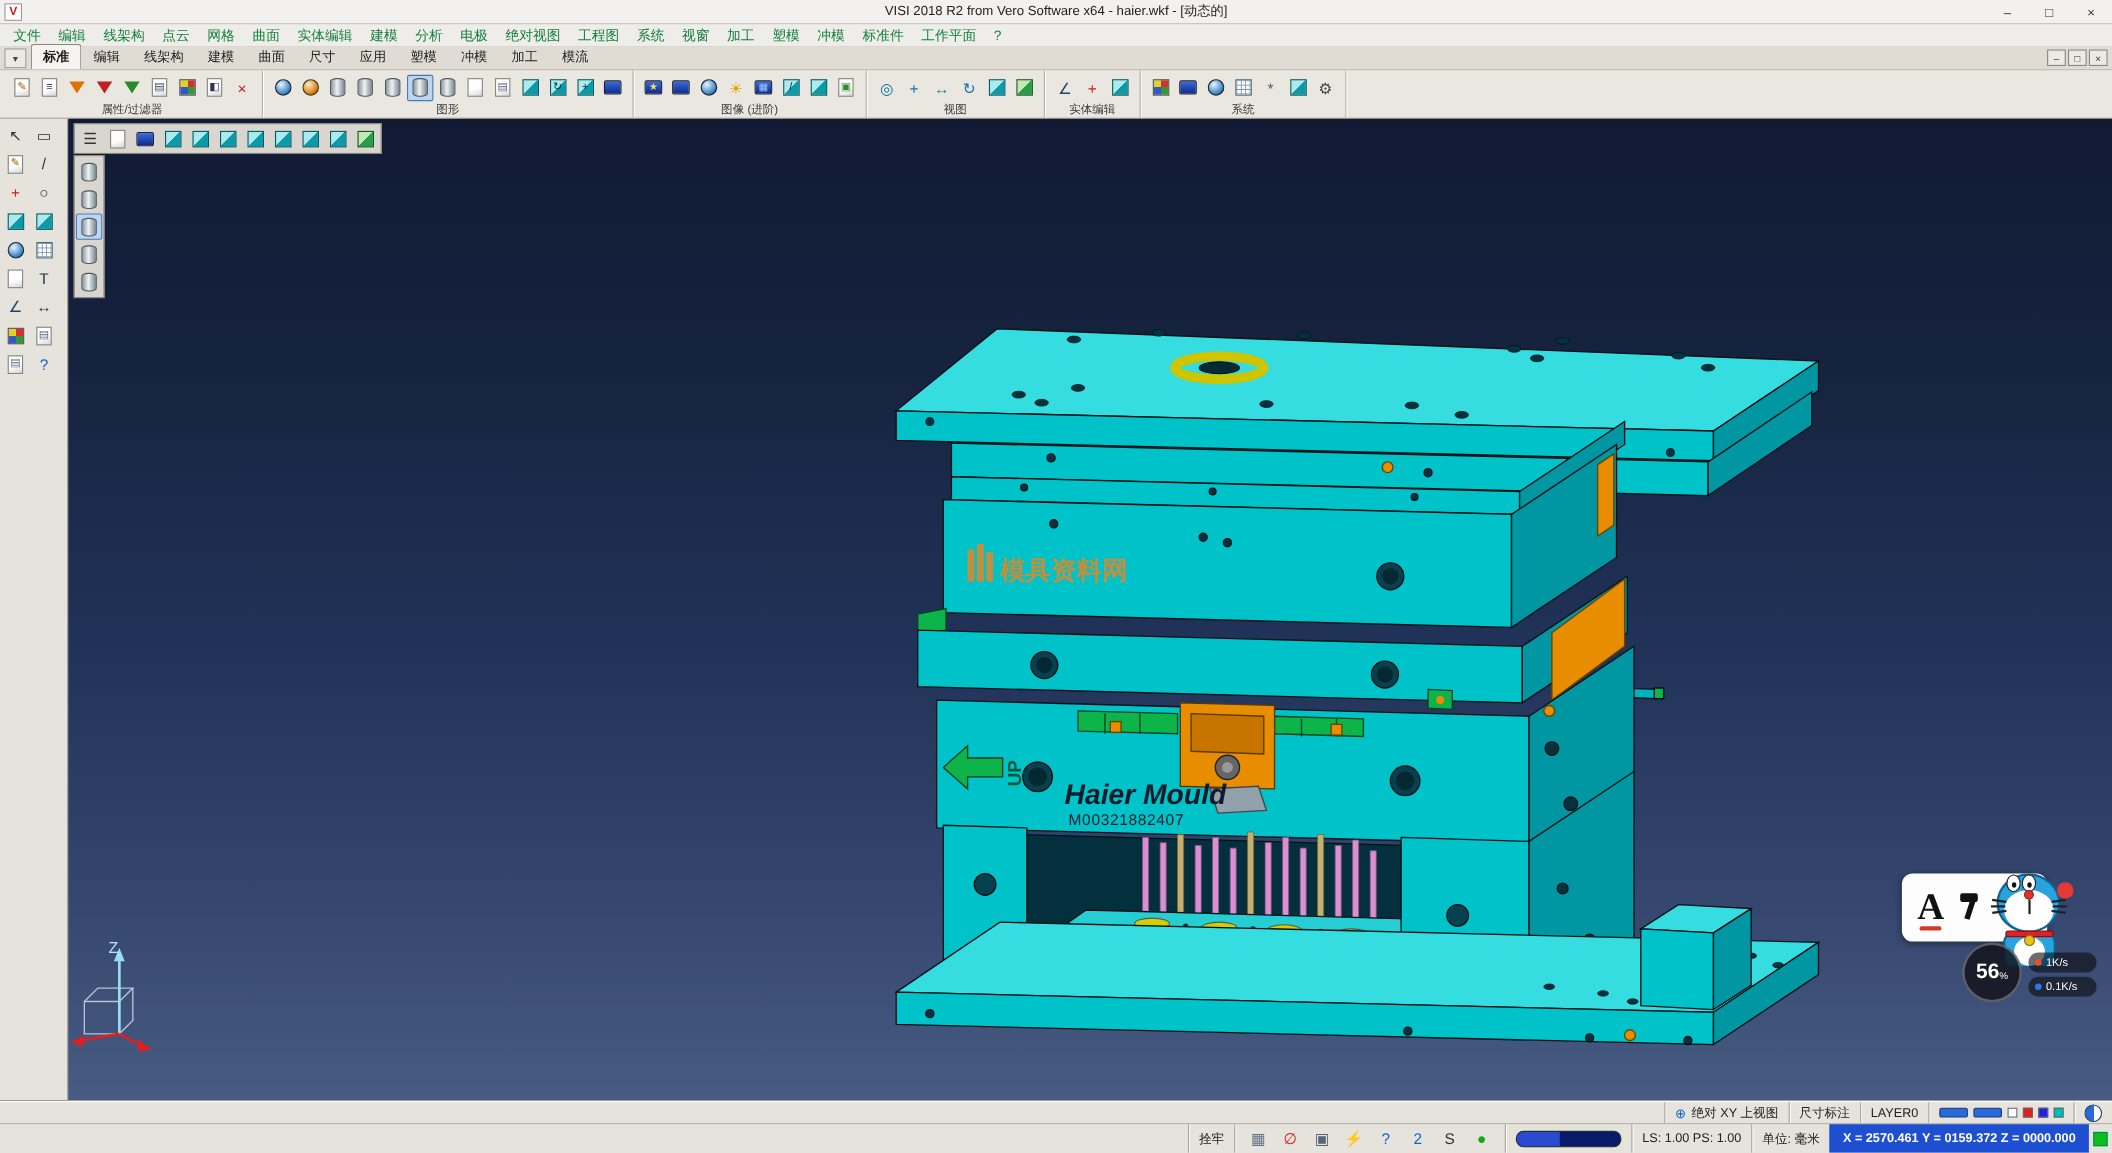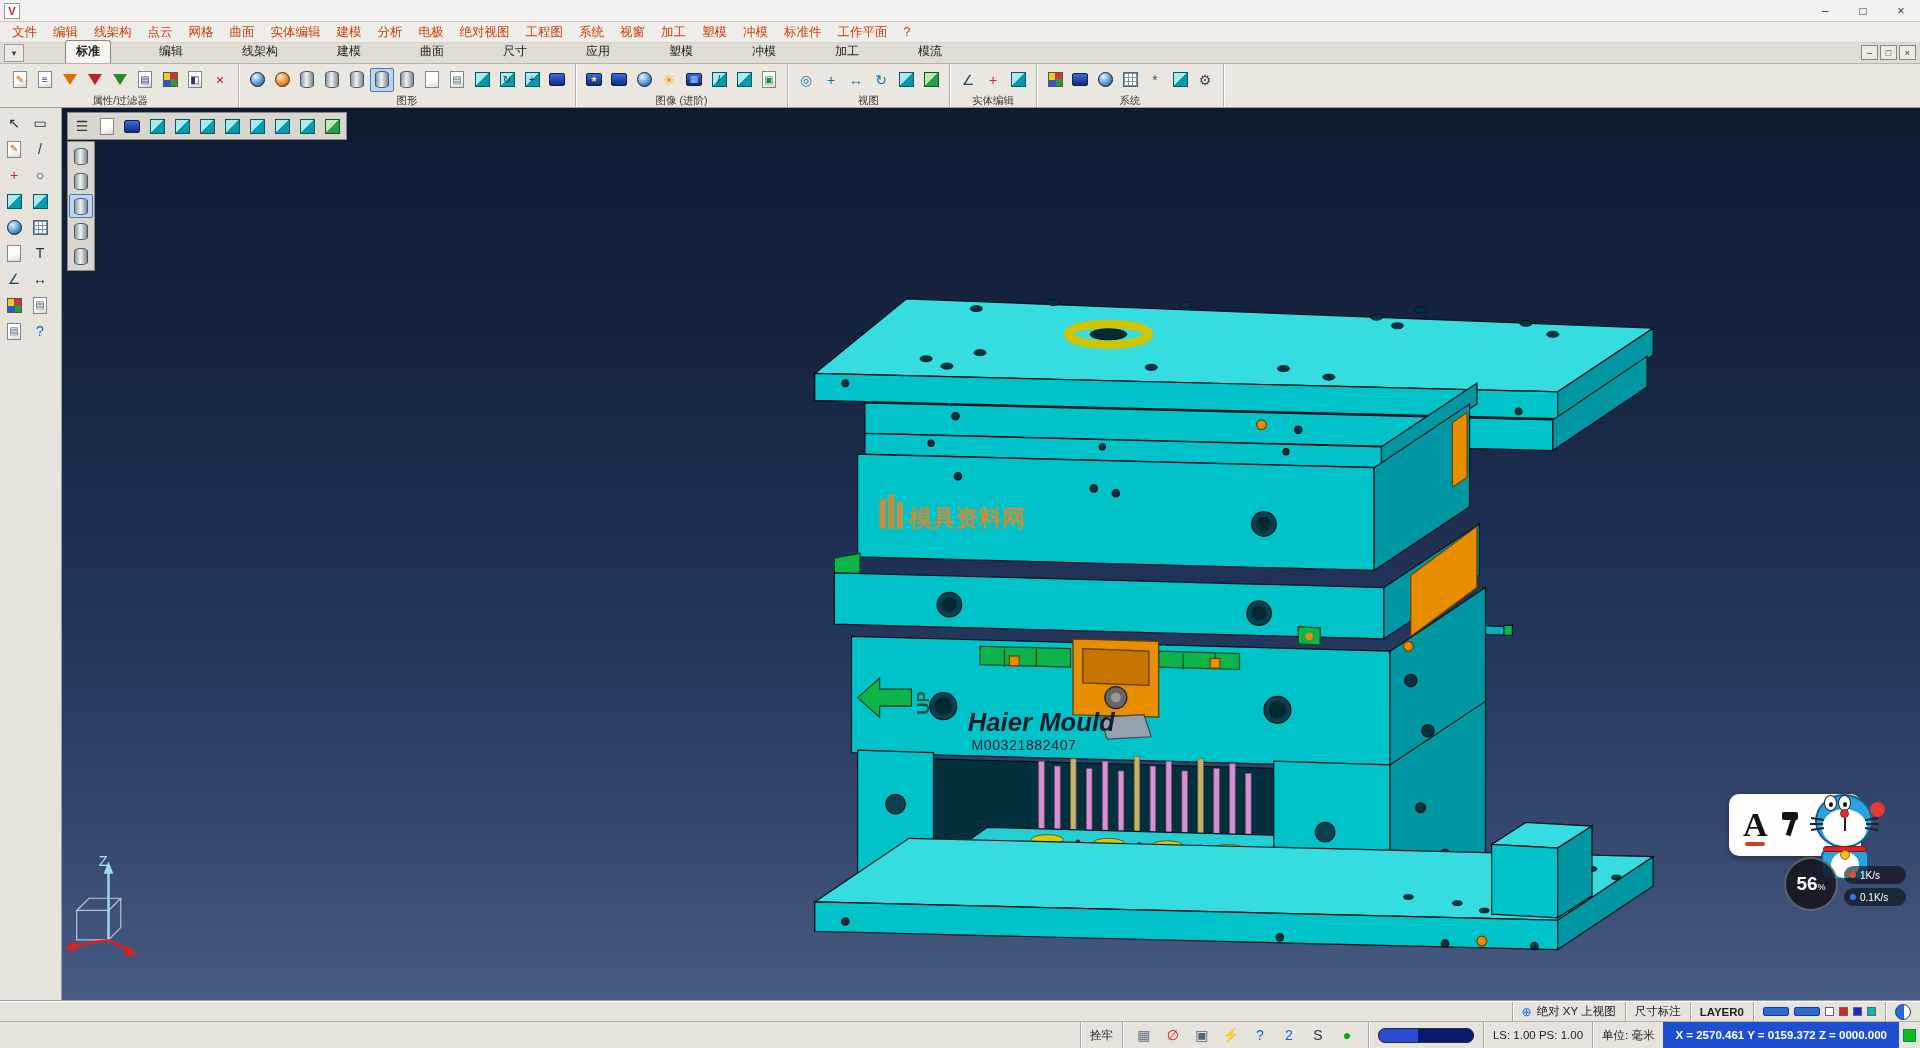--- a/index.html
+++ b/index.html
@@ -8,26 +8,26 @@
 
   
   .titlebar { height:22px; background:#f2f1ef; border-bottom:1px solid #c9c5bd; display:flex; align-items:center; position:relative; }
   .app-logo { width:16px; height:16px; margin-left:4px; background:#fff; border:1px solid #999; color:#c42222; font-weight:bold; font-size:11px; line-height:14px; text-align:center; }
   .title-text { position:absolute; left:0; right:0; text-align:center; font-size:12px; color:#222; }
   .win-controls { margin-left:auto; display:flex; height:100%; z-index:2; }
   .win-btn { width:38px; height:100%; display:flex; align-items:center; justify-content:center; font-size:12px; color:#333; cursor:default; }
 
   
   .menubar { height:21px; background:#efede9; border-bottom:1px solid #d5d2ca; display:flex; align-items:center; padding-left:4px; }
-  .menu-item { font-size:12.5px; color:#c2410c; padding:2px 8px; cursor:default; }
+  .menu-item { font-size:12.5px; color:#15803d; padding:2px 8px; cursor:default; }
 
   
   .tabrow { height:21px; background:#e0dcd4; border-bottom:1px solid #b8b4ac; display:flex; align-items:flex-end; padding-left:2px; }
   .tab-drop { width:20px; height:18px; margin:0 4px 1px 2px; border:1px solid #a09c94; background:#eceae4; font-size:8px; color:#444; display:flex; align-items:center; justify-content:center; }
-  .tab { font-size:12px; color:#222; padding:2px 10px 3px; border:1px solid transparent; border-bottom:none; cursor:default;margin-left:37px; }
+  .tab { font-size:12px; color:#222; padding:2px 10px 3px; border:1px solid transparent; border-bottom:none; cursor:default; }
   .tab.active { background:#f6f4f0; border-color:#8a867e; border-radius:3px 3px 0 0; font-weight:bold; }
   .mdi-controls { margin-left:auto; display:flex; gap:2px; padding:1px 4px 3px; }
   .mdi-btn { width:17px; height:15px; border:1px solid #8a867e; background:#eceae4; font-size:9px; display:flex; align-items:center; justify-content:center; color:#333; }
 
   
   .toolbar { height:44px; background:#eae7e0; border-bottom:1px solid #9f9b93; display:flex; align-items:stretch; padding-left:2px; }
   .tgroup { display:flex; flex-direction:column; padding:1px 6px 0; border-right:1px solid #b5b1a8; box-shadow:1px 0 0 #fff; }
   .tgroup::before { content:""; }
   .ticons { display:flex; align-items:center; height:29px; gap:1px; }
   .tlabel { text-align:center; font-size:10.5px; color:#3a3a3a; height:13px; line-height:12px; }
@@ -99,20 +99,21 @@
 
   text { font-family:"Liberation Sans",sans-serif; }
 </style>
 </head>
 <body>
 
 <div class="app">
 
   <div class="titlebar">
     <div class="app-logo">V</div>
+    <div class="title-text">VISI 2018 R2 from Vero Software x64 - haier.wkf - [动态的]</div>
     <div class="win-controls">
       <div class="win-btn">–</div>
       <div class="win-btn">□</div>
       <div class="win-btn">×</div>
     </div>
   </div>
 
   <div class="menubar">
     <span class="menu-item">文件</span>
     <span class="menu-item">编辑</span>
@@ -677,21 +678,21 @@
 
   <div class="status1">
     <div class="cell grow"></div>
     <div class="cell">
       <span class="sicon" style="color:#1166cc">⊕</span>
       <span>绝对 XY 上视图</span>
     </div>
     <div class="cell">
       <span>尺寸标注</span>
     </div>
-    <div class="cell" style="font-weight:bold">
+    <div class="cell" style="font-weight:normal">
       <span>LAYER0</span>
     </div>
     <div class="cell">
       <span class="colorbar"></span>
       <span class="colorbar"></span>
       <span class="csq" style="background:#fff"></span>
       <span class="csq" style="background:#d22"></span>
       <span class="csq" style="background:#22d"></span>
       <span class="csq" style="background:#0bb"></span>
     </div>

